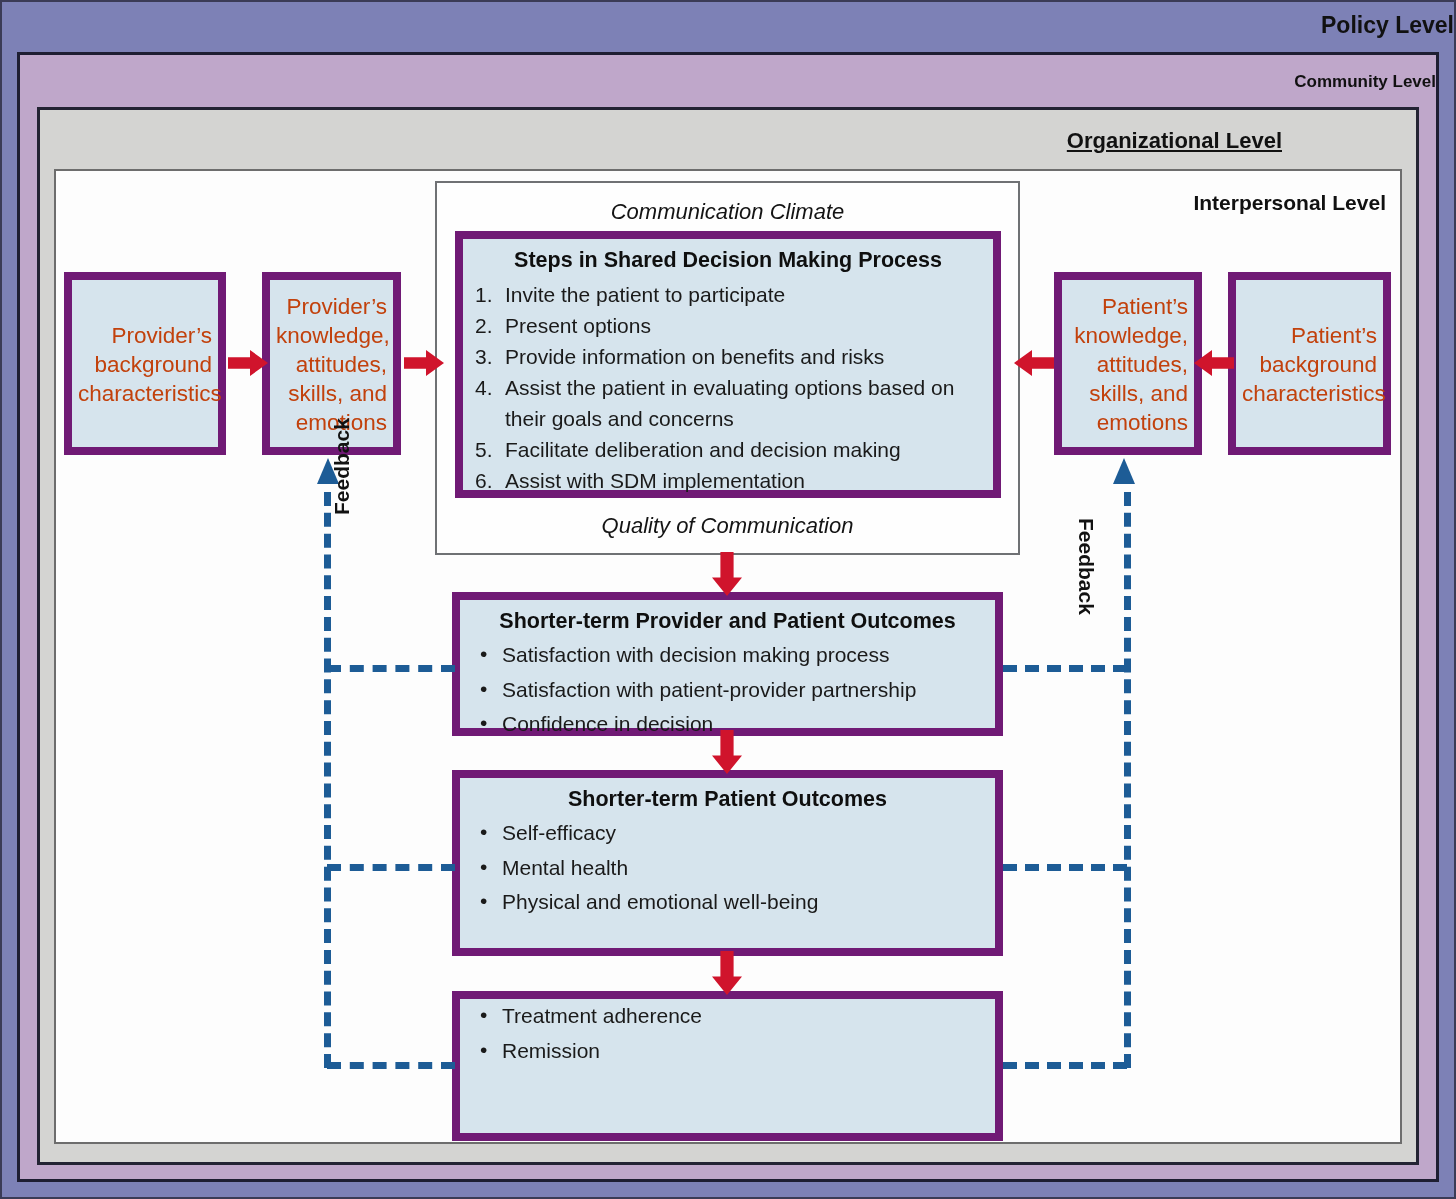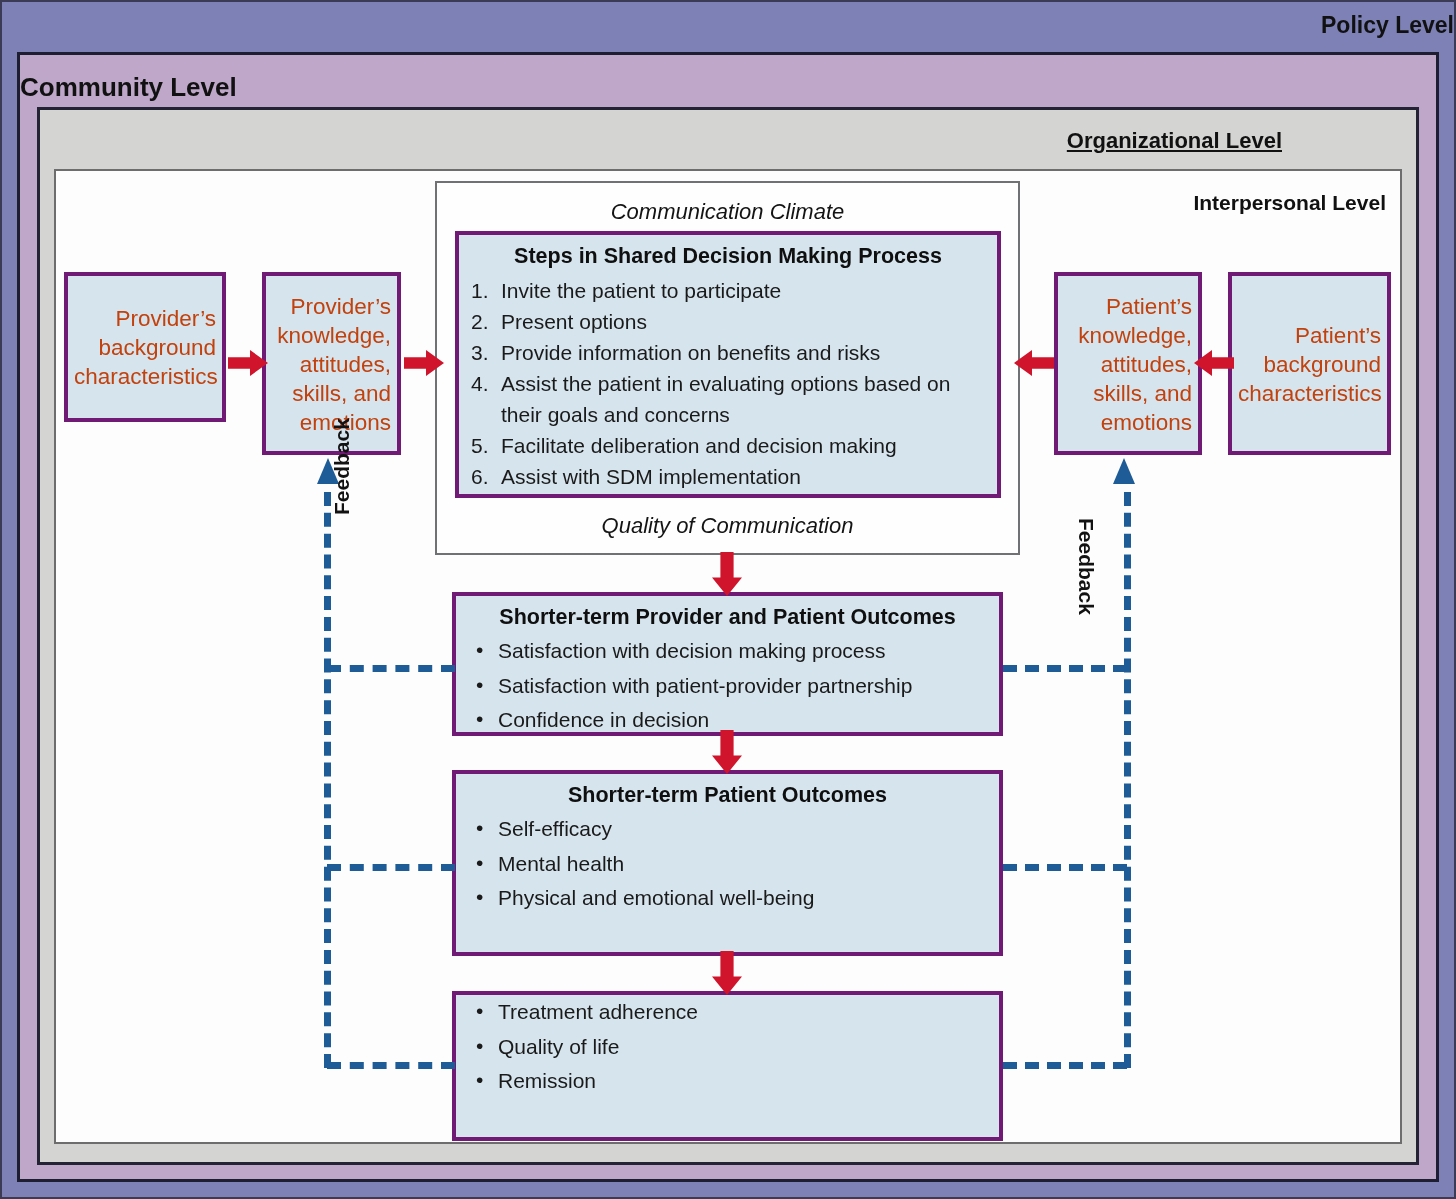--- a/index.html
+++ b/index.html
@@ -8,26 +8,26 @@
 
   
   .lvl{position:absolute;box-sizing:border-box;}
   #policy-level{left:0;top:0;width:1456px;height:1199px;background:#7d81b6;border:2px solid #3b3b56;}
   #community-level{left:17px;top:52px;width:1422px;height:1130px;background:#bfa7ca;border:3px solid #1e1e32;}
   #organizational-level{left:37px;top:107px;width:1382px;height:1058px;background:#d4d4d2;border:3px solid #232333;}
   #interpersonal-level{left:54px;top:169px;width:1348px;height:975px;background:#fdfdfd;border:2px solid #6d6d6d;}
 
   .lvl-title{position:absolute;font-weight:bold;color:#111;white-space:nowrap;}
   #policy-title{left:0;right:0;top:10px;text-align:right;font-size:23px;}
-  #community-title{left:0;right:0;top:17px;text-align:left;font-size:26px;}
+  #community-title{left:0;right:0;top:17px;text-align:right;font-size:17px;}
   #organizational-title{right:134px;top:18px;font-size:22px;text-decoration:underline;}
   #interpersonal-title{right:14px;top:20px;font-size:21px;}
 
   
-  .bluebox{position:absolute;box-sizing:border-box;background:#d6e4ed;border:4px solid #701a75;}
+  .bluebox{position:absolute;box-sizing:border-box;background:#d6e4ed;border:8px solid #701a75;}
   .whitebox{position:absolute;box-sizing:border-box;background:#fefefe;border:2px solid #6f7174;}
 
   .cbox-text{position:absolute;left:0;right:0;top:50%;transform:translateY(-50%);
     text-align:right;font-size:22.5px;line-height:29px;color:#c2410c;padding:0 6px;box-sizing:border-box;}
 
   
   #communication-climate-box{left:435px;top:181px;width:585px;height:374px;}
   .climate-label{position:absolute;left:0;right:0;text-align:center;font-style:italic;font-size:22px;color:#141414;}
   #communication-climate-label{top:16px;}
   #quality-of-communication-label{bottom:14px;}
@@ -41,21 +41,21 @@
   
   #shorter-term-both-box{left:452px;top:592px;width:551px;height:144px;}
   #shorter-term-patient-box{left:452px;top:770px;width:551px;height:186px;}
   #longer-term-patient-box{left:452px;top:991px;width:551px;height:150px;}
   .outcome-title{text-align:center;font-weight:bold;font-size:21.5px;color:#0f0f0f;margin:9px 0 4px 0;}
   ul.outcomes{list-style:none;margin:0;padding:0 8px 0 14px;}
   ul.outcomes li{position:relative;padding-left:28px;font-size:21px;line-height:34.5px;color:#1a1a1a;}
   ul.outcomes li::before{content:"\2022";position:absolute;left:6px;top:-1px;font-size:21px;}
 
   
-  #provider-background-box{left:64px;top:272px;width:162px;height:150px;}
+  #provider-background-box{left:64px;top:272px;width:162px;height:183px;}
   #provider-knowledge-box{left:262px;top:272px;width:139px;height:183px;}
   #patient-knowledge-box{left:1054px;top:272px;width:148px;height:183px;}
   #patient-background-box{left:1228px;top:272px;width:163px;height:183px;}
 
   
   .arrow{position:absolute;background:#d0142c;}
   .arrow-right{width:40px;height:26px;
     clip-path:polygon(0% 28%,55% 28%,55% 0%,100% 50%,55% 100%,55% 72%,0% 72%);}
   .arrow-left{width:40px;height:26px;
     clip-path:polygon(100% 28%,45% 28%,45% 0%,0% 50%,45% 100%,45% 72%,100% 72%);}
@@ -161,21 +161,20 @@
     <ul class="outcomes" id="shorter-term-patient-list">
         <li>Self-efficacy</li>
         <li>Mental health</li>
         <li>Physical and emotional well-being</li>
       </ul>
   </div>
 
   <div class="bluebox" id="longer-term-patient-box">
     <ul class="outcomes" id="longer-term-patient-list">
         <li>Treatment adherence</li>
-        <li>Quality of life</li>
         <li>Remission</li>
       </ul>
   </div>
 
   <div class="arrow arrow-right" id="arrow-provider-1"></div>
   <div class="arrow arrow-right" id="arrow-provider-2"></div>
   <div class="arrow arrow-left" id="arrow-patient-1"></div>
   <div class="arrow arrow-left" id="arrow-patient-2"></div>
   <div class="arrow arrow-down" id="arrow-climate-to-outcomes"></div>
   <div class="arrow arrow-down" id="arrow-outcomes-to-patient"></div>

